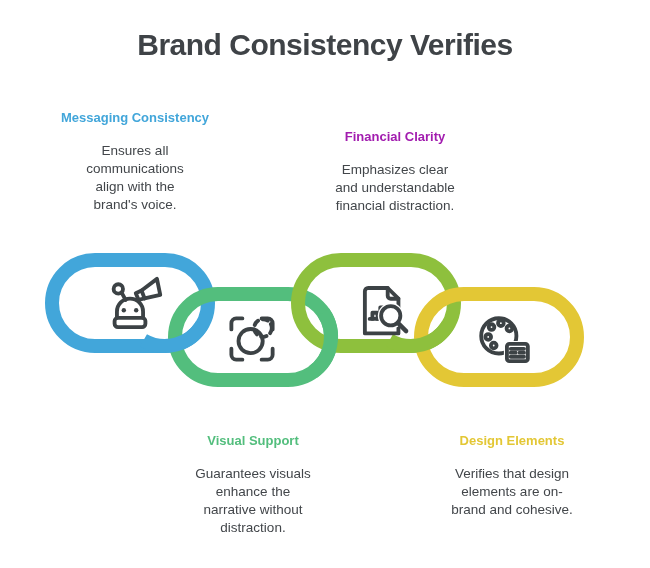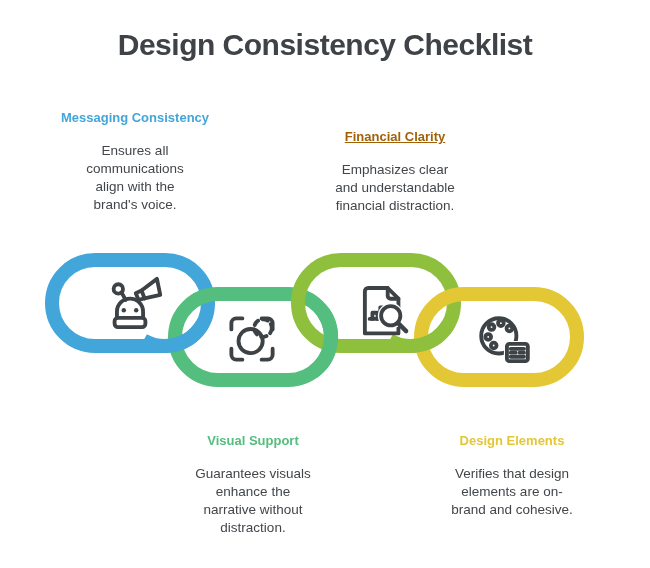--- a/index.html
+++ b/index.html
@@ -37,29 +37,29 @@
   .block-financial{top:129px;left:316px;width:158px;}
   .block-visual{top:433px;left:174px;width:158px;}
   .block-design{top:433px;left:433px;width:158px;}
   .chain-svg{position:absolute;top:0;left:0;}
 </style>
 </head>
 <body>
 
 <div class="canvas">
 
-  <h1 class="page-title">Design Consistency Checklist</h1>
+  <h1 class="page-title">Brand Consistency Verifies</h1>
 
   <div class="label-block block-messaging">
     <h2 class="item-title" style="color: rgb(66, 166, 218);">Messaging Consistency</h2>
     <p class="item-desc">Ensures all communications align with the brand's voice.</p>
   </div>
 
   <div class="label-block block-financial">
-    <h2 class="item-title" style="color: #a16207; text-decoration: underline;">Financial Clarity</h2>
+    <h2 class="item-title" style="color: #a21caf;">Financial Clarity</h2>
     <p class="item-desc">Emphasizes clear and understandable financial distraction.</p>
   </div>
 
   <div class="label-block block-visual">
     <h2 class="item-title" style="color: rgb(83, 190, 125);">Visual Support</h2>
     <p class="item-desc">Guarantees visuals enhance the narrative without distraction.</p>
   </div>
 
   <div class="label-block block-design">
     <h2 class="item-title" style="color: rgb(227, 199, 53);">Design Elements</h2>

